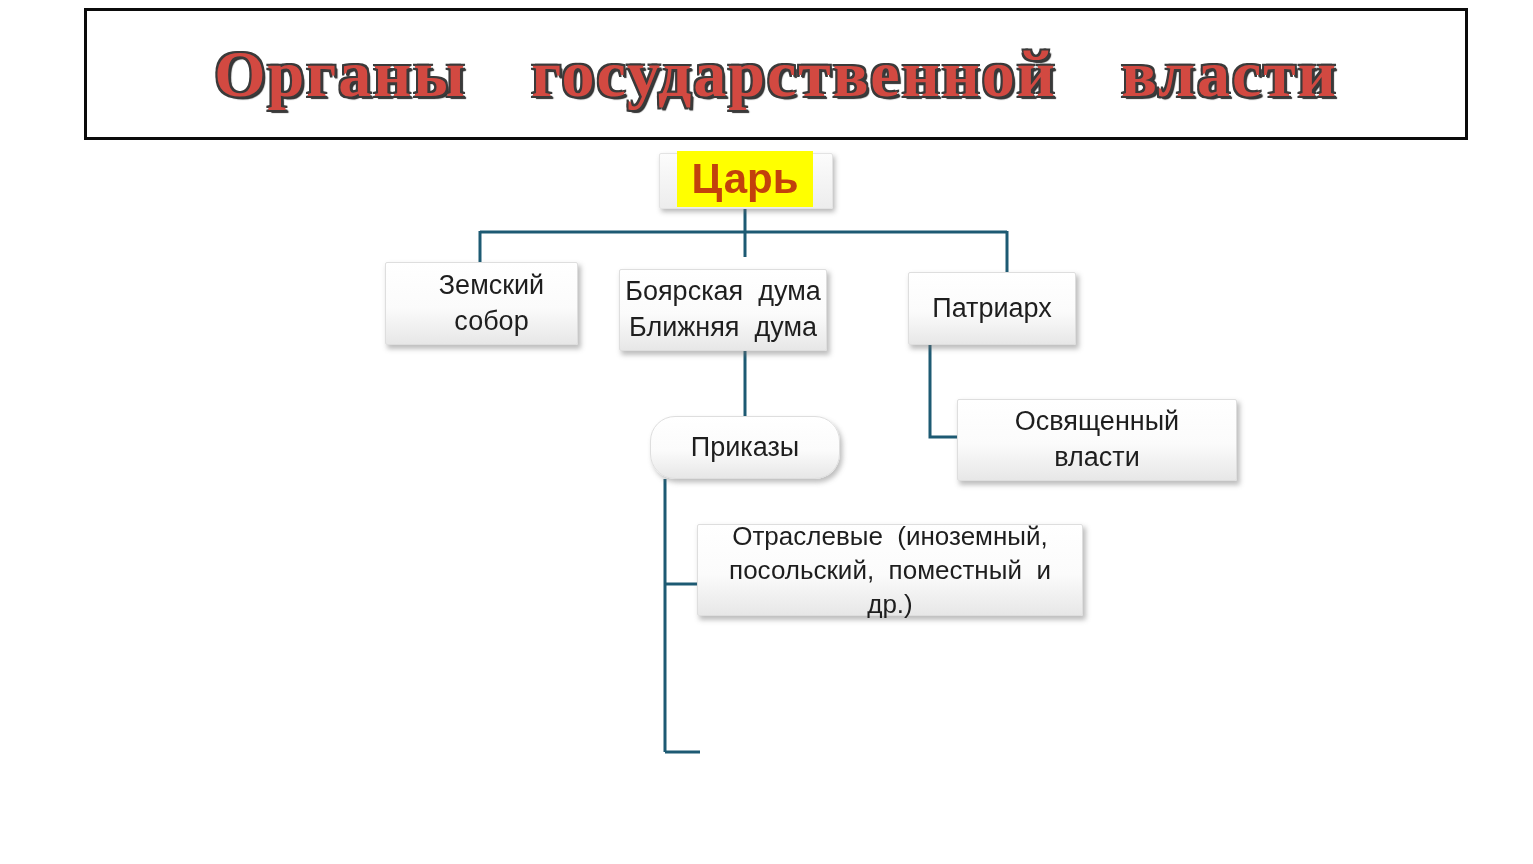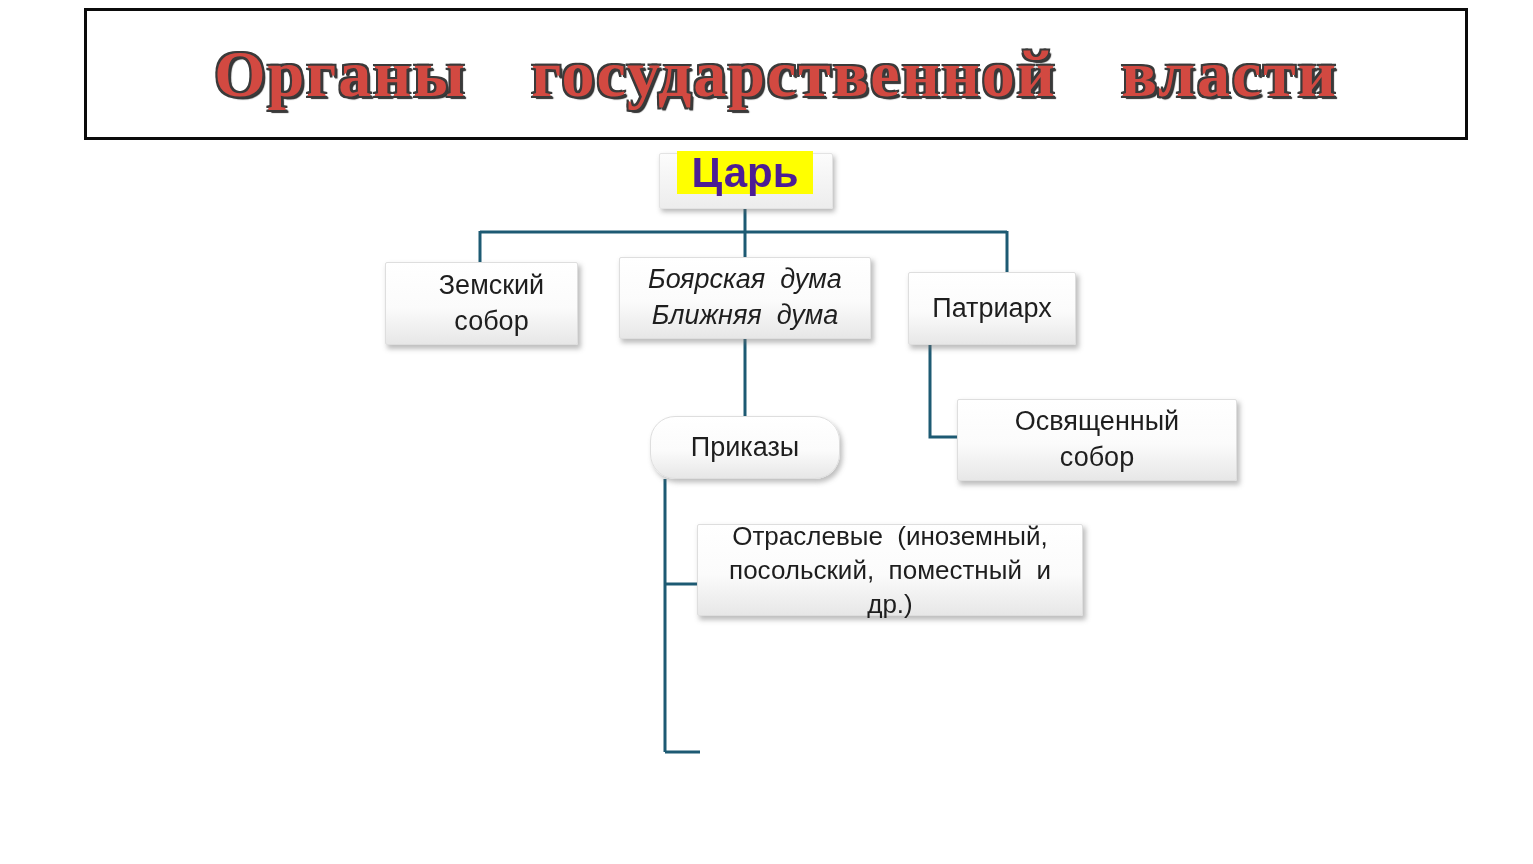--- a/index.html
+++ b/index.html
@@ -54,48 +54,48 @@
     background: linear-gradient(180deg, #fcfcfc 0%, #ededed 100%);
     border: 1px solid #e3e3e3;
     box-shadow: 2px 3px 5px rgba(100,100,100,0.45);
     border-radius: 2px;
   }
   .tsar-highlight {
     position: absolute;
     left: 677px;
     top: 151px;
     width: 136px;
-    height: 43px;
+    height: 56px;
     background: #ffff00;
     display: flex;
     align-items: center;
     justify-content: center;
     font-size: 42px;
     font-weight: bold;
-    color: #4c1d95;
+    color: #c2410c;
   }
   
   .box {
     position: absolute;
     box-sizing: border-box;
     background: linear-gradient(180deg, #ffffff 0%, #fbfbfb 55%, #e7e7e7 100%);
     border: 1px solid #dedede;
     border-radius: 2px;
     box-shadow: 2.5px 3.5px 5px rgba(110,110,110,0.45);
     display: flex;
     align-items: center;
     justify-content: center;
     text-align: center;
     font-size: 27px;
     line-height: 1.32;
     color: #1e1e1e;
     white-space: pre-wrap;
   }
   .box-zemsky      { left: 385px; top: 262px; width: 193px; height: 83px; padding-left: 20px; }
-  .box-boyar       { left: 619px; top: 257px; width: 252px; height: 82px; font-style: italic; }
+  .box-boyar       { left: 619px; top: 269px; width: 208px; height: 82px; }
   .box-patriarch   { left: 908px; top: 272px; width: 168px; height: 73px; }
   .box-prikazy     { left: 650px; top: 416px; width: 190px; height: 63px; border-radius: 25px; }
   .box-osvyashch   { left: 957px; top: 399px; width: 280px; height: 82px; }
   .box-otraslevye  { left: 697px; top: 524px; width: 386px; height: 92px; font-size: 26px; }
   .box-territorial { left: 700px; top: 696px; width: 386px; height: 122px; font-size: 26px; }
   
   .connectors {
     position: absolute;
     left: 0;
     top: 0;
@@ -148,21 +148,21 @@
   <div class="box box-patriarch">
     <span>Патриарх</span>
   </div>
 
   <div class="box box-prikazy">
     <span>Приказы</span>
   </div>
 
   <div class="box box-osvyashch">
     <span>Освященный
-собор</span>
+власти</span>
   </div>
 
   <div class="box box-otraslevye">
     <span>Отраслевые  (иноземный,
 посольский,  поместный  и
 др.)</span>
   </div>
 
 
 </div>

